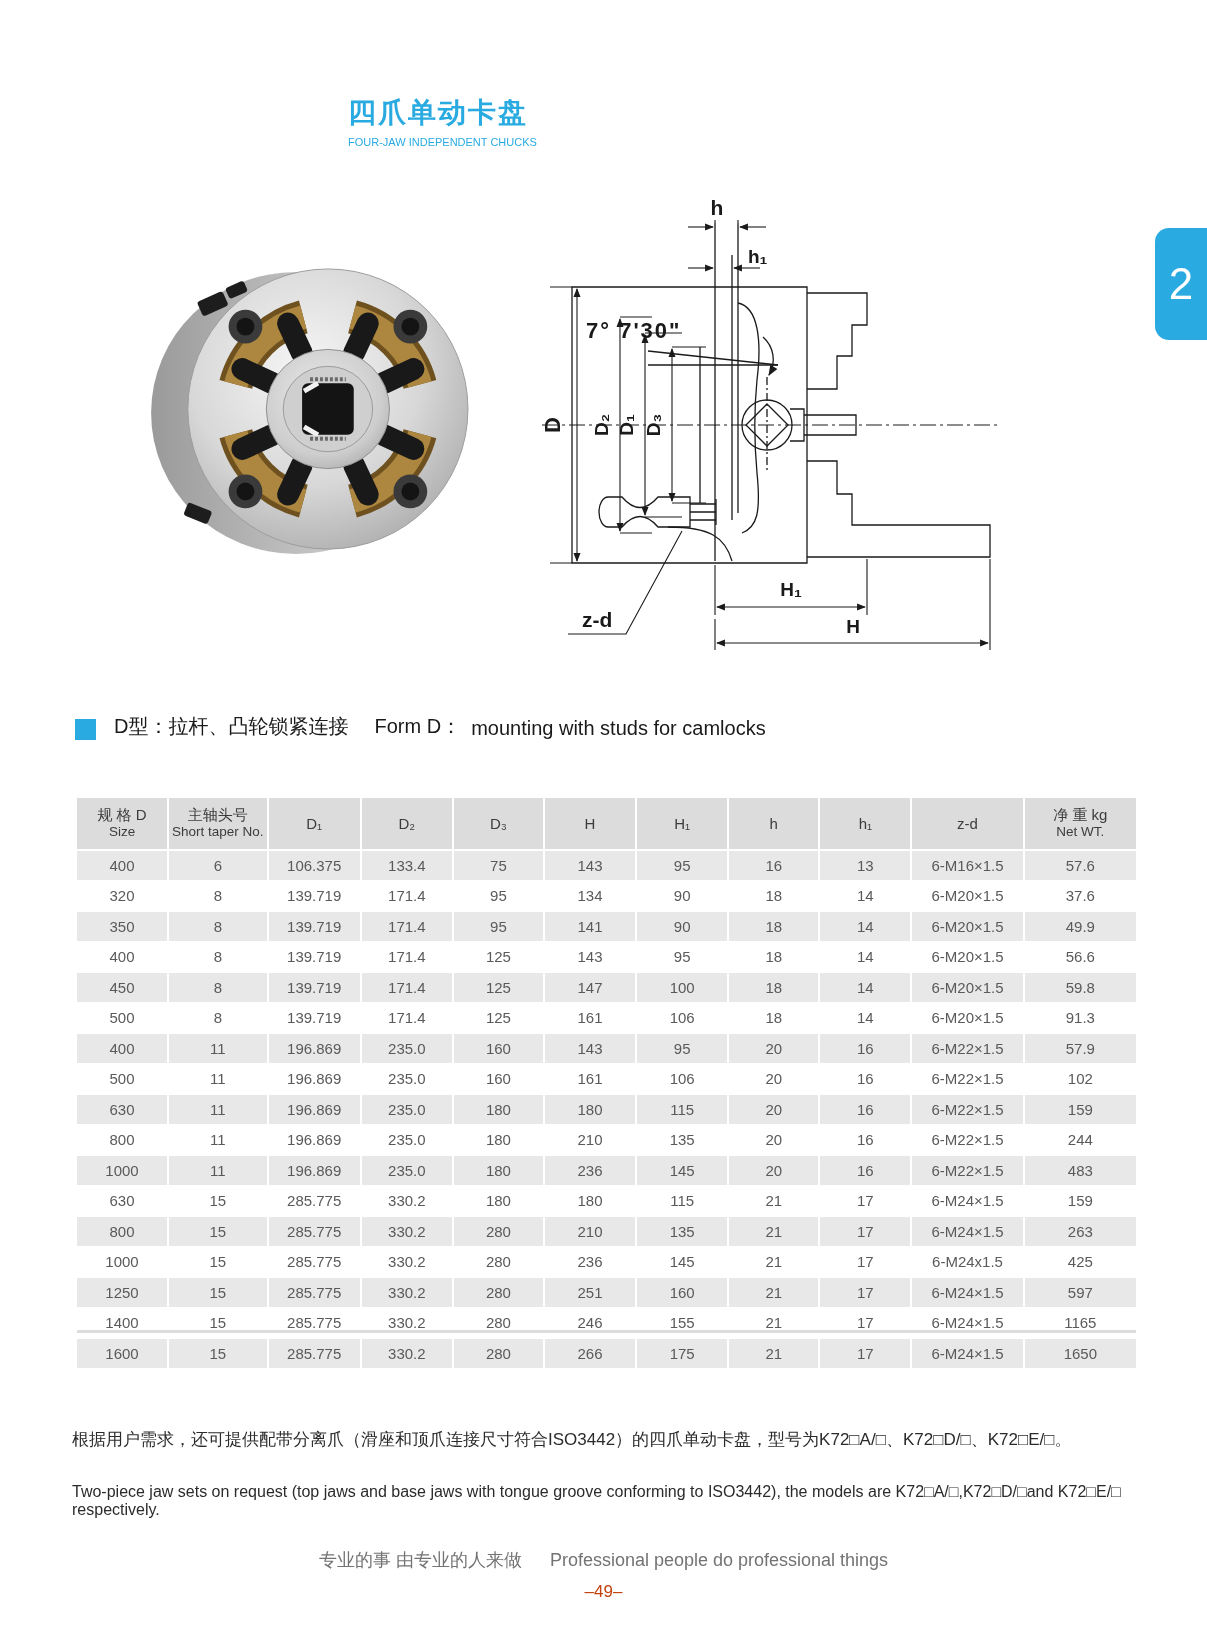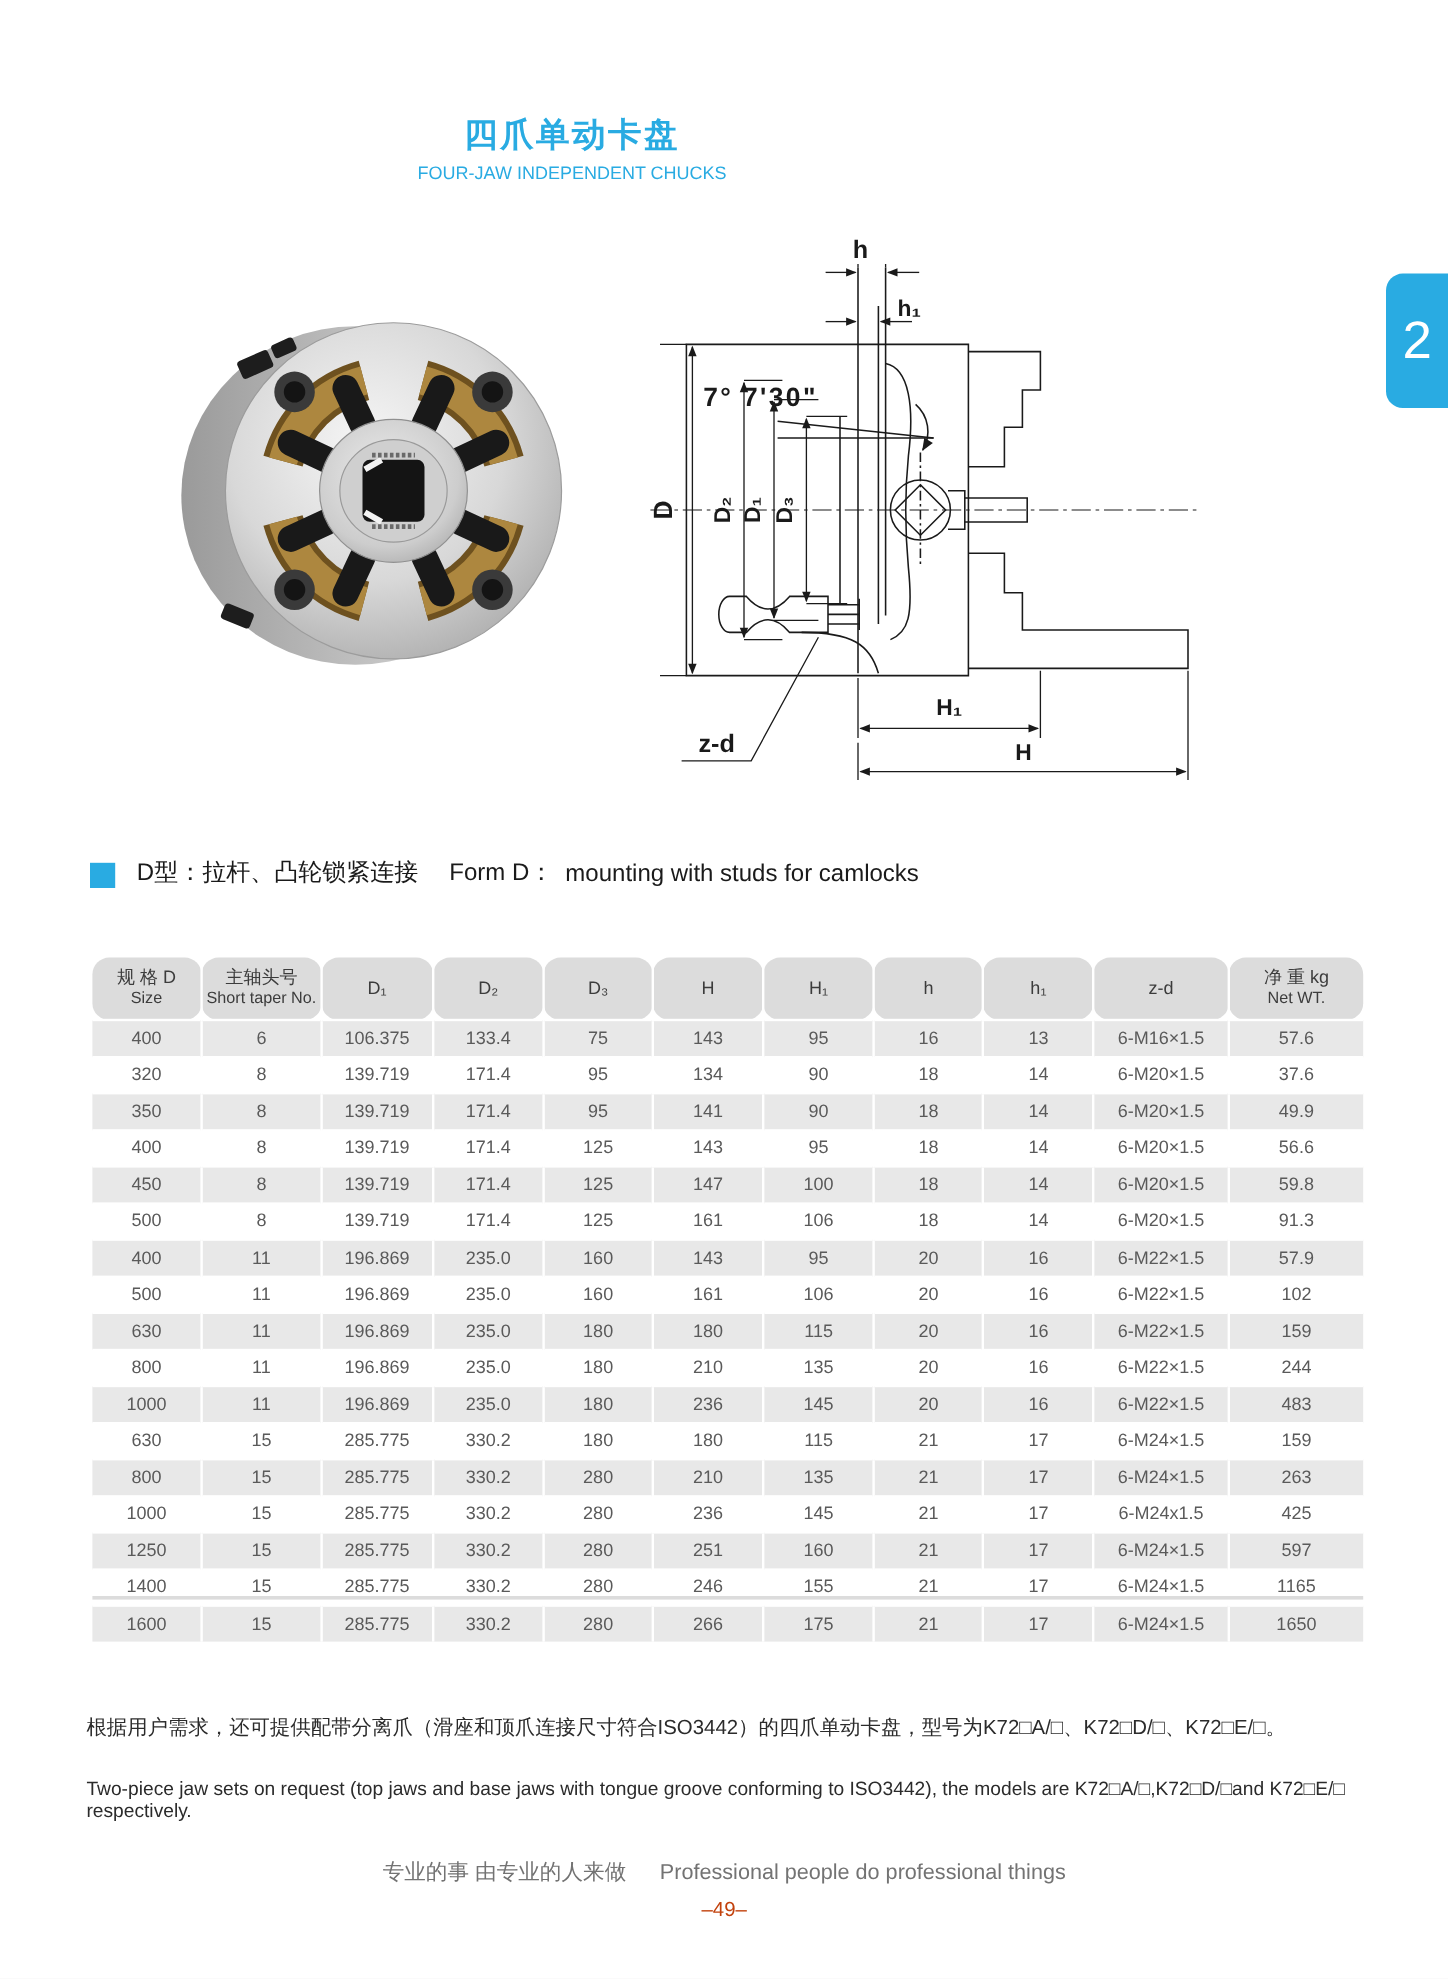--- a/index.html
+++ b/index.html
@@ -4,41 +4,41 @@
 <style>
   html,body{margin:0;padding:0;background:#f0f0f0;}
   .page{
     position:relative;width:1207px;height:1649px;margin:0 auto;background:#ffffff;
     font-family:"Liberation Sans","DejaVu Sans",sans-serif;color:#333;overflow:hidden;
   }
   
   .brand{position:absolute;left:113px;top:92px;font-size:46px;font-weight:800;
          color:#29abe2;letter-spacing:1px;}
   .subtitle{position:absolute;left:348px;top:94px;color:#29abe2;}
-  .subtitle .zh{font-size:28px;font-weight:700;letter-spacing:2px;text-align:center;}
-  .subtitle .en{font-size:15px;font-weight:400;margin-top:4px;letter-spacing:0px;}
+  .subtitle .zh{font-size:28px;font-weight:700;letter-spacing:2px;}
+  .subtitle .en{font-size:11px;font-weight:400;margin-top:4px;letter-spacing:0px;}
   
   .side-tab{position:absolute;right:0;top:228px;width:52px;height:112px;background:#29abe2;
             border-radius:14px 0 0 14px;display:flex;align-items:center;justify-content:center;
             color:#fff;font-size:44px;font-weight:400;}
   
   .photo{position:absolute;left:150px;top:262px;}
   .drawing{position:absolute;left:520px;top:175px;}
   .drawing text{font-family:"Liberation Sans","DejaVu Sans",sans-serif;fill:#1a1a1a;}
   
   .section{position:absolute;left:75px;top:713px;display:flex;align-items:flex-end;font-size:20px;color:#1a1a1a;}
   .section .sq{width:21px;height:21px;background:#29abe2;margin-right:18px;flex:0 0 auto;}
   .section .zh{font-weight:400;}
   .section .form{margin-left:26px;}
   .section .formtxt{margin-left:10px;}
   
   .spec{position:absolute;left:77px;top:798px;width:1059px;border-collapse:collapse;
         table-layout:fixed;font-size:15px;color:#5a5a5a;}
   .spec th{background:#dcdcdc;font-weight:400;color:#3c3c3c;height:47px;padding:2px 0;
-           border-left:2px solid #fff;vertical-align:middle;border-radius:14px;}
+           border-left:2px solid #fff;vertical-align:middle;}
   .spec th:first-child,.spec td:first-child{border-left:none;}
   .spec td{height:28.5px;text-align:center;padding:0;border-left:2px solid #fff;border-top:2px solid #fff;}
   .spec tbody tr:nth-child(odd) td{background:#e8e8e8;}
   .spec .h-zh{font-size:15px;line-height:1.2;text-align:center;}
   .spec .h-en{font-size:13.5px;line-height:1.2;text-align:center;}
   .spec .h-one{font-size:15px;line-height:1.2;text-align:center;}
   .table-bottom{position:absolute;left:77px;top:1330px;width:1059px;height:3px;background:#dcdcdc;}
   
   .notes{position:absolute;left:72px;top:1428px;width:1070px;color:#2b2b2b;}
   .notes .zh{font-size:17px;margin-bottom:2px;}

